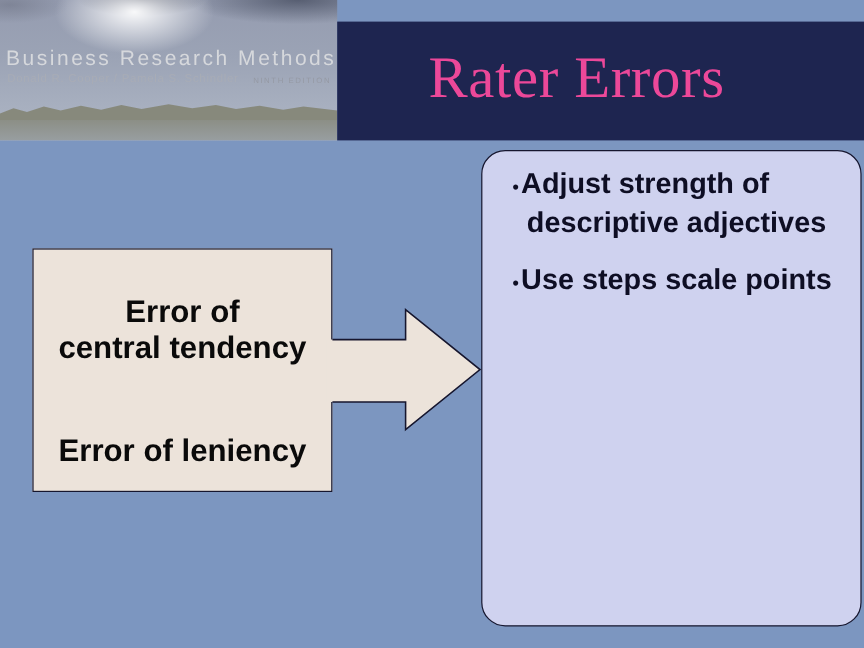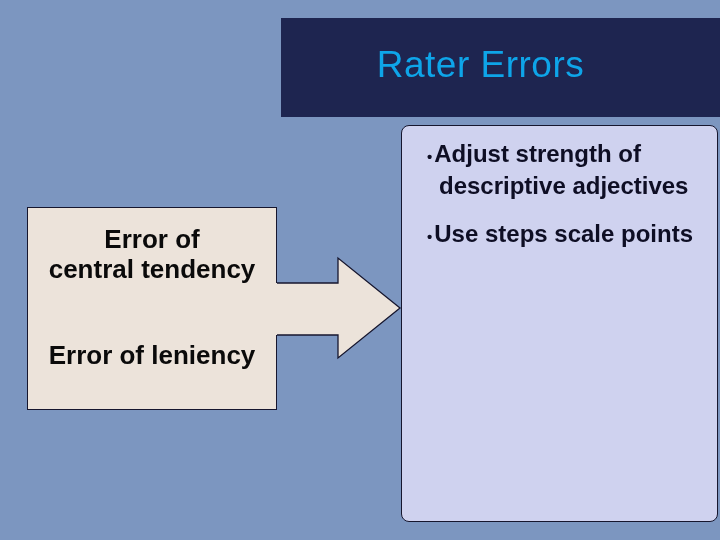--- a/index.html
+++ b/index.html
@@ -63,57 +63,64 @@
   }
 
   
   .header {
     position:absolute; left:281px; top:18px; right:0; height:99px;
     background:#1e2550;
     display:flex; align-items:center; justify-content:center;
     padding-right:40px; padding-bottom:6px; box-sizing:border-box;
   }
   .header-title {
-    font-size:37px; color:#0ea5e9; letter-spacing:0.5px; white-space:nowrap;
+    font-size:49px; color:#ec4899; letter-spacing:0.5px; white-space:nowrap;font-family:Liberation Serif, serif;
   }
 
   
   .left-box {
     position:absolute; left:27px; top:207px; width:250px; height:203px;
     background:#ece3da; border:1.5px solid #16162e; box-sizing:border-box;
-    padding-top:16px;
+    padding-top:36px;
   }
   .left-item {
     font-size:26px; font-weight:bold; line-height:30px;
     color:#0a0a0a; text-align:center; white-space:pre-line;
   }
   .left-item + .left-item { margin-top:56px; }
 
   
   .arrow-svg { position:absolute; left:266px; top:250px; }
 
   
   .right-box {
     position:absolute; left:401px; top:125px; width:317px; height:397px;
-    background:#cfd2ef; border:1.4px solid #16162e; border-radius:8px;
+    background:#cfd2ef; border:1.4px solid #16162e; border-radius:20px;
     box-sizing:border-box;
     padding:13px 6px 0 25px;
   }
   .b-item {
     font-size:24px; font-weight:bold; line-height:29px;
     color:#0e0e24; padding-left:12px; margin:0 0 19px 0;
   }
   .b-bullet { font-size:15px; margin-left:-12px; margin-right:2px; }
   .b-text { white-space:pre-line; }
 </style>
 </head>
 <body>
 
 <div class="slide">
 
+  <div class="cover">
+    <div class="treeline"></div>
+    <div class="fog"></div>
+    <div class="cover-title">Business Research Methods</div>
+    <div class="cover-authors">Donald R. Cooper / Pamela S. Schindler</div>
+    <div class="cover-edition">NINTH EDITION</div>
+  </div>
 
 
   <div class="header">
     <div class="header-title">Rater Errors</div>
   </div>
 
   <div class="left-box">
     <div class="left-item">Error of
 central tendency</div>
     <div class="left-item">Error of leniency</div>

